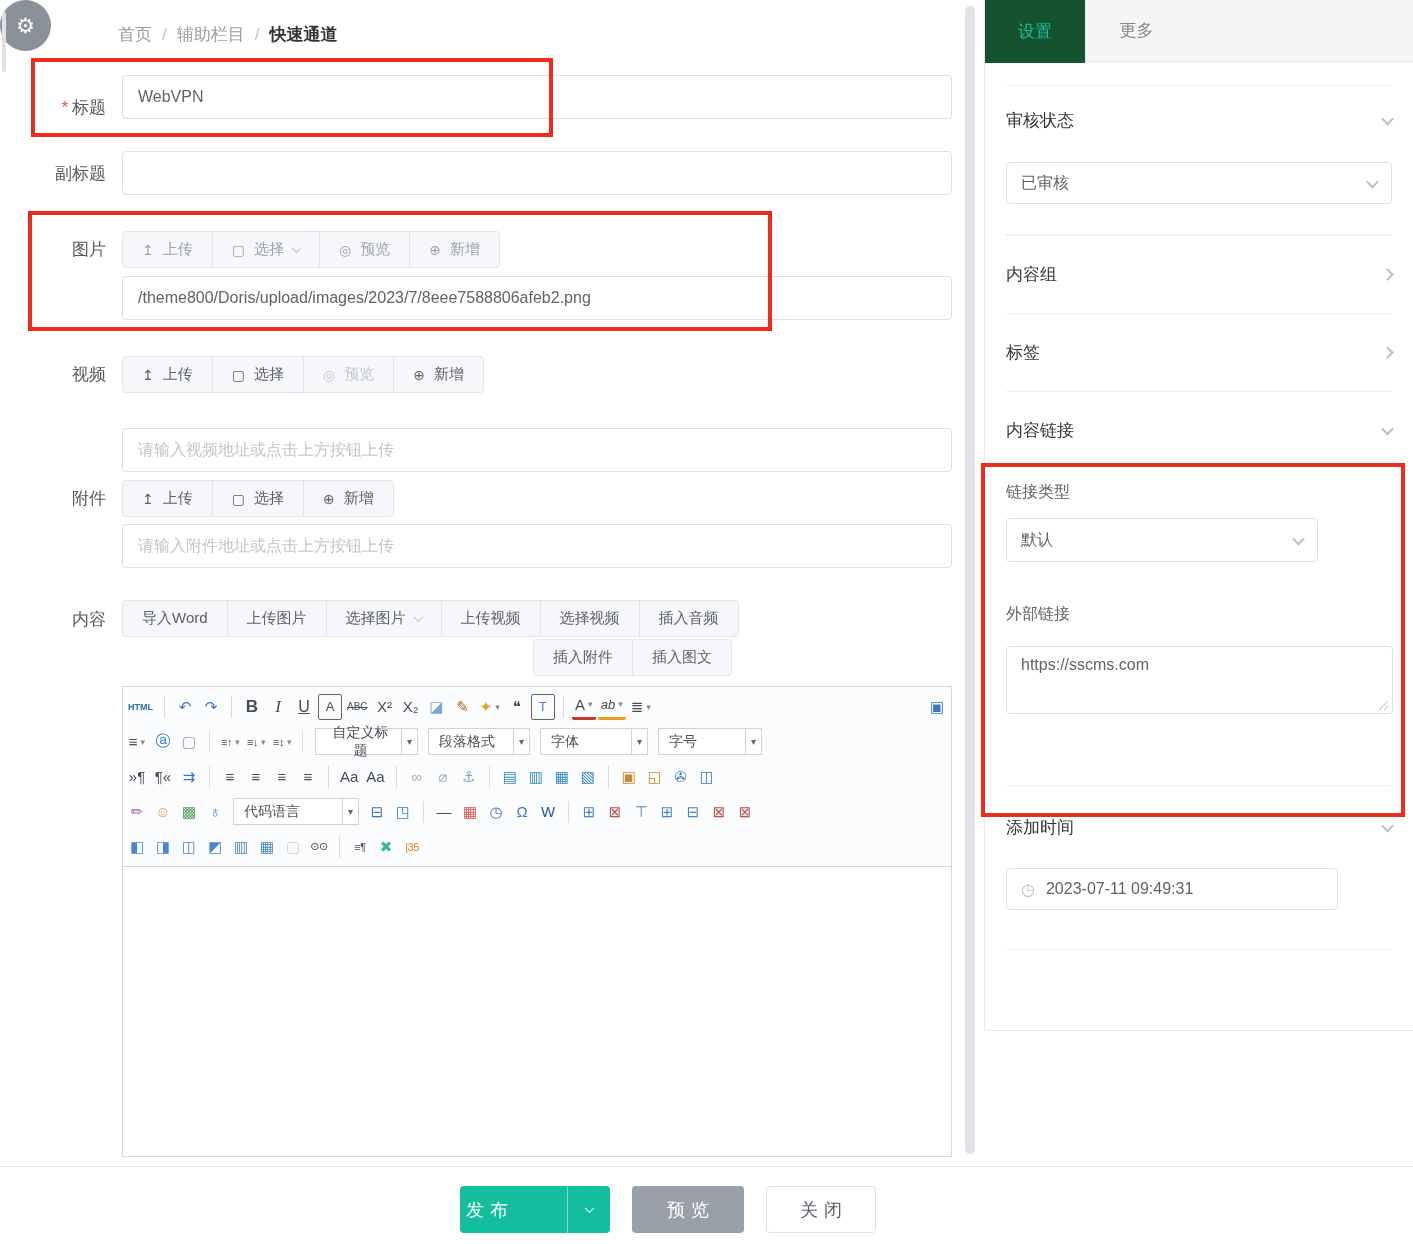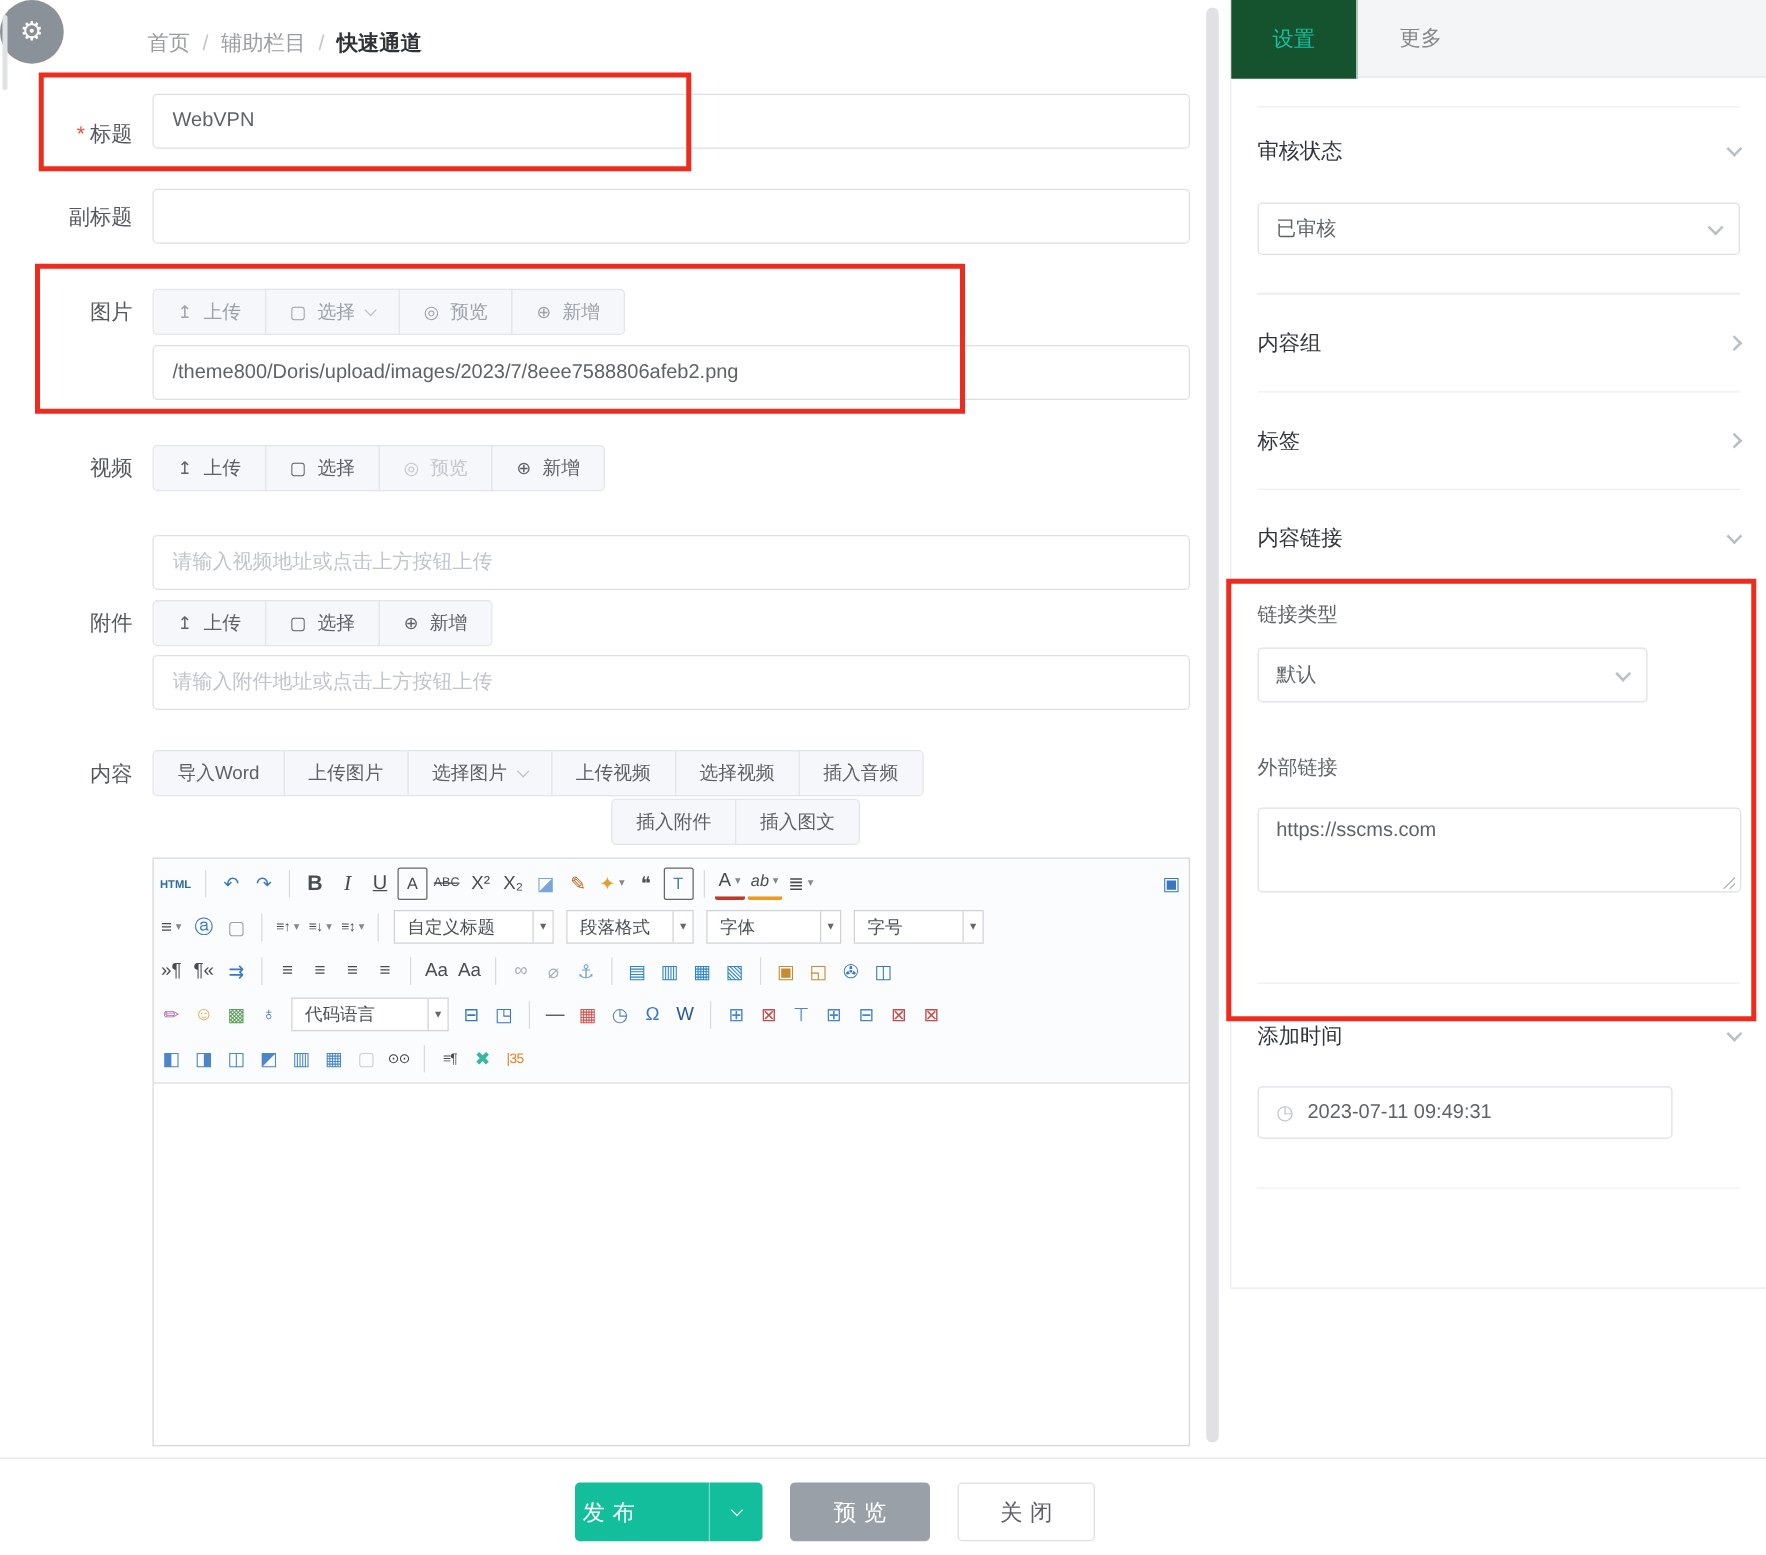--- a/index.html
+++ b/index.html
@@ -206,21 +206,21 @@
   <button>
       <span>上传视频</span>
     </button>
   <button>
       <span>选择视频</span>
     </button>
   <button>
       <span>插入音频</span>
     </button>
 </div>
-<div class="bgroup" style="top:639px; left:489px">
+<div class="bgroup" style="top:639px; left:533px">
   <button>
       <span>插入附件</span>
     </button>
   <button>
       <span>插入图文</span>
     </button>
 </div>
 
 <div id="editor">
   <div id="ue-toolbar">
@@ -251,21 +251,21 @@
       </div>
       <div class="ue-row">
         <span class="ue-ic">≡<span class="ue-dd">▾</span></span>
         <span class="ue-ic" style="color: rgb(58, 119, 194);">ⓐ</span>
         <span class="ue-ic" style="color: rgb(154, 160, 168);">▢</span>
         <span class="ue-sep"></span>
         <span class="ue-ic sm">≡↑<span class="ue-dd">▾</span></span>
         <span class="ue-ic sm">≡↓<span class="ue-dd">▾</span></span>
         <span class="ue-ic sm">≡↕<span class="ue-dd">▾</span></span>
         <span class="ue-sep"></span>
-        <div class="ue-select" style="width: 128px;">
+        <div class="ue-select" style="width: 103px; text-align: center;">
           <span>自定义标题</span>
           <span class="ue-sel-arrow">▾</span>
         </div>
         <div class="ue-select" style="width: 102px;">
           <span>段落格式</span>
           <span class="ue-sel-arrow">▾</span>
         </div>
         <div class="ue-select" style="width: 108px;">
           <span>字体</span>
           <span class="ue-sel-arrow">▾</span>

